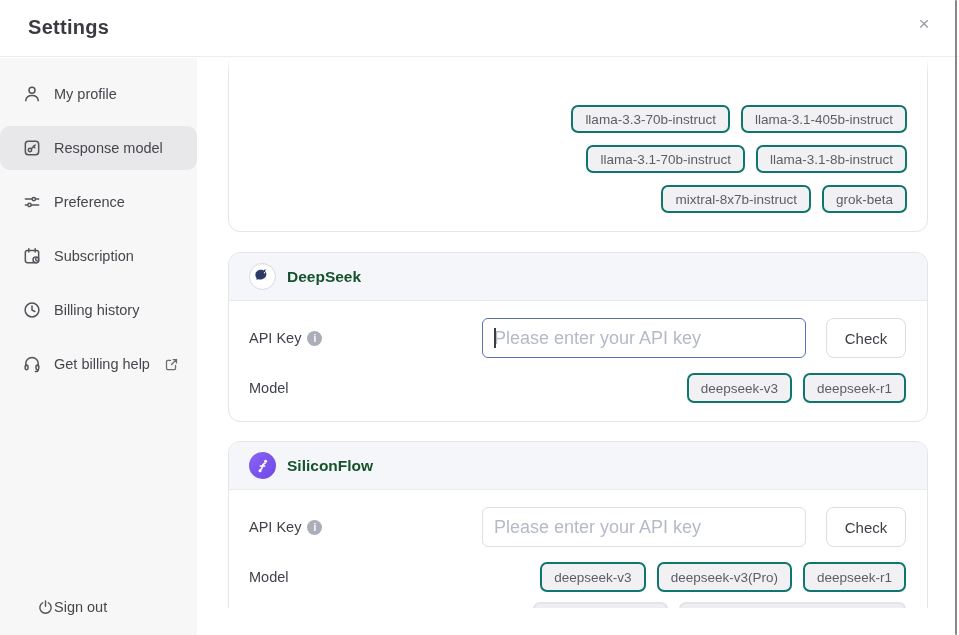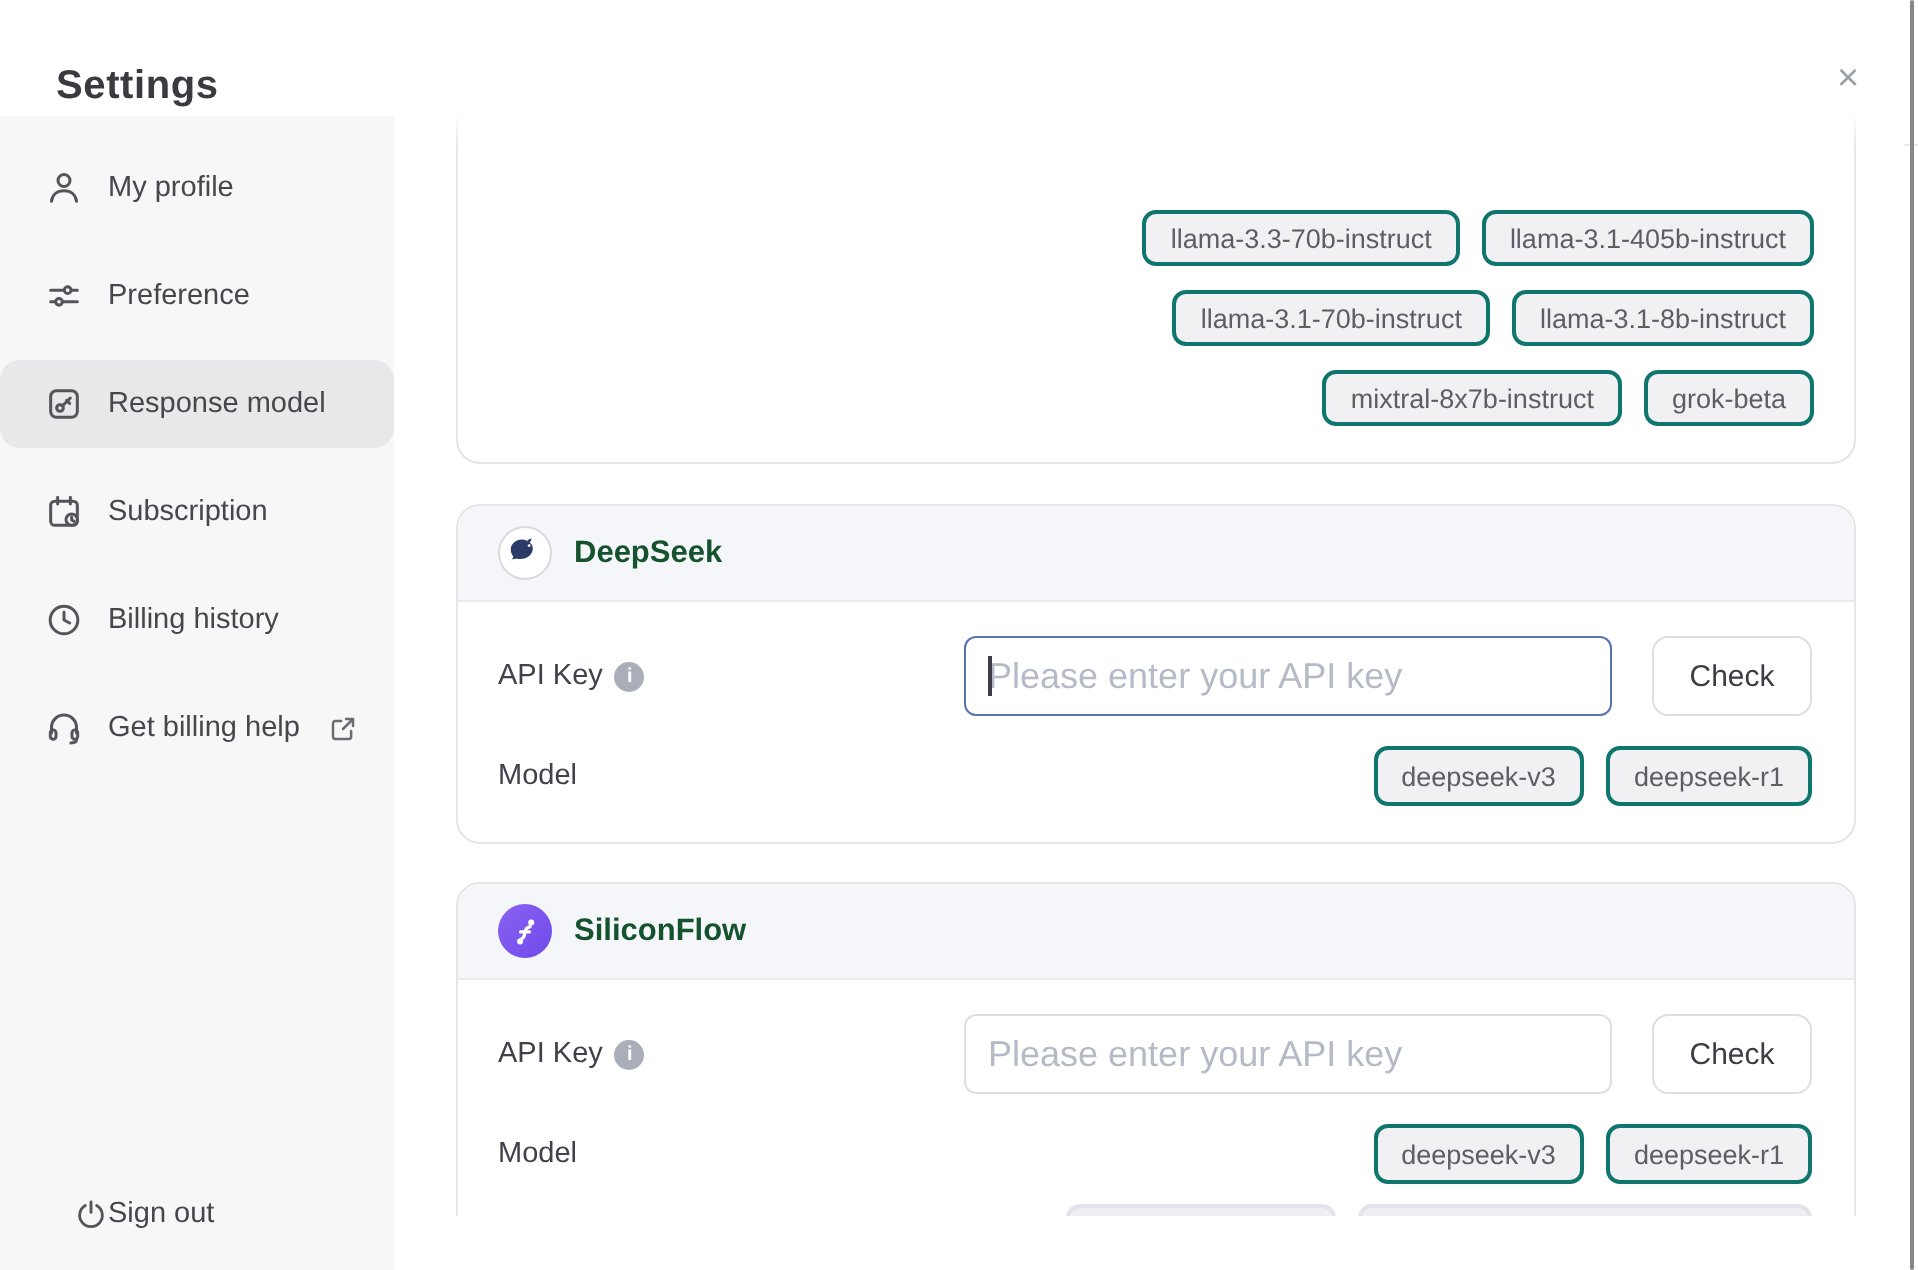--- a/index.html
+++ b/index.html
@@ -1,20 +1,20 @@
 <!DOCTYPE html>
 <html><head>
 <meta charset="utf-8">
 <style>
   * { margin:0; padding:0; box-sizing:border-box; }
   html,body { width:959px; height:635px; background:#fff; font-family:"Liberation Sans", sans-serif; overflow:hidden; }
   .window { position:relative; width:959px; height:635px; background:#fff; overflow:hidden; }
 
   
-  .hdr { position:absolute; left:0; top:16px; width:959px; height:57px; background:#fff; border-bottom:1px solid #ececee; }
+  .hdr { position:absolute; left:0; top:0; width:959px; height:57px; background:#fff; border-bottom:1px solid #ececee; }
   .hdr-title { position:absolute; left:28px; top:16px; font-size:20px; font-weight:700; color:#3a3a41; letter-spacing:.3px; }
   .close-btn { position:absolute; right:24px; top:13px; width:22px; height:22px; color:#9ba0a8; font-size:19px; line-height:22px; text-align:center; cursor:pointer; }
 
   
   .sidebar { position:absolute; left:0; top:58px; width:197px; height:577px; background:#f7f7f8; }
   .side-items { position:absolute; top:14px; left:0; width:100%; display:flex; flex-direction:column; gap:10px; }
   .side-item { position:relative; height:44px; display:flex; align-items:center; gap:12px; padding-left:22px; color:#46464d; font-size:14.5px; font-weight:500; cursor:pointer; border-radius:10px; }
   .side-item.selected { background:#e8e8ea; }
   .side-item .ic { width:20px; height:20px; flex:none; display:flex; align-items:center; justify-content:center; color:#54545b; }
   .side-item .ic svg { width:20px; height:20px; }
@@ -82,39 +82,39 @@
     <div class="side-items">
       <div class="side-item">
         <span class="ic">
           <svg viewBox="0 0 24 24" fill="none" stroke="currentColor" stroke-width="1.8" stroke-linecap="round" stroke-linejoin="round">
               <circle cx="12" cy="7.5" r="3.6"></circle>
               <path d="M4.5 20c.4-4 3.4-6.3 7.5-6.3s7.1 2.3 7.5 6.3"></path>
             </svg>
         </span>
         <span>My profile</span>
       </div>
+      <div class="side-item selected">
+        <span class="ic">
+          <svg viewBox="0 0 24 24" fill="none" stroke="currentColor" stroke-width="1.8" stroke-linecap="round" stroke-linejoin="round">
+              <rect x="4" y="4" width="16" height="16" rx="3.5"></rect>
+              <circle cx="9.6" cy="14.4" r="2"></circle>
+              <path d="M11.2 13l4.6-4.6M13.6 9.8l1.8 1.8"></path>
+            </svg>
+        </span>
+        <span>Response model</span>
+      </div>
       <div class="side-item">
         <span class="ic">
           <svg viewBox="0 0 24 24" fill="none" stroke="currentColor" stroke-width="1.8" stroke-linecap="round">
               <path d="M4 8.5h16M4 15.5h16"></path>
               <circle cx="14.2" cy="8.5" r="2" fill="#f7f7f8"></circle>
               <circle cx="9" cy="15.5" r="2" fill="#f7f7f8"></circle>
             </svg>
         </span>
         <span>Preference</span>
-      </div>
-      <div class="side-item selected">
-        <span class="ic">
-          <svg viewBox="0 0 24 24" fill="none" stroke="currentColor" stroke-width="1.8" stroke-linecap="round" stroke-linejoin="round">
-              <rect x="4" y="4" width="16" height="16" rx="3.5"></rect>
-              <circle cx="9.6" cy="14.4" r="2"></circle>
-              <path d="M11.2 13l4.6-4.6M13.6 9.8l1.8 1.8"></path>
-            </svg>
-        </span>
-        <span>Response model</span>
       </div>
       <div class="side-item">
         <span class="ic">
           <svg viewBox="0 0 24 24" fill="none" stroke="currentColor" stroke-width="1.8" stroke-linecap="round" stroke-linejoin="round">
               <rect x="4" y="5.5" width="16" height="14.5" rx="2.5"></rect>
               <path d="M8.2 3.2v4M15.8 3.2v4"></path>
               <circle cx="16.6" cy="16.6" r="3.4" fill="#f7f7f8"></circle>
               <path d="M16.6 15v1.8l1.3.7"></path>
             </svg>
         </span>
@@ -228,20 +228,21 @@
         <span class="key-input-wrap">
           <input class="key-input" type="text" placeholder="Please enter your API key" style="">
         </span>
         <button class="check-btn">Check</button>
       </div>
       <div class="frow frow-model">
         <span class="flabel">Model</span>
         <span class="spacer"></span>
         <span class="model-chips">
           <span class="chip lg">deepseek-v3</span>
+          <span class="chip lg">deepseek-v3(Pro)</span>
           <span class="chip lg">deepseek-r1</span>
         </span>
       </div>
       <div class="frow frow-model2">
         <span class="spacer"></span>
         <span class="model-chips">
           <span class="chip lg ghost" style="width:135px;"></span>
           <span class="chip lg ghost" style="width:227px;"></span>
         </span>
       </div>

